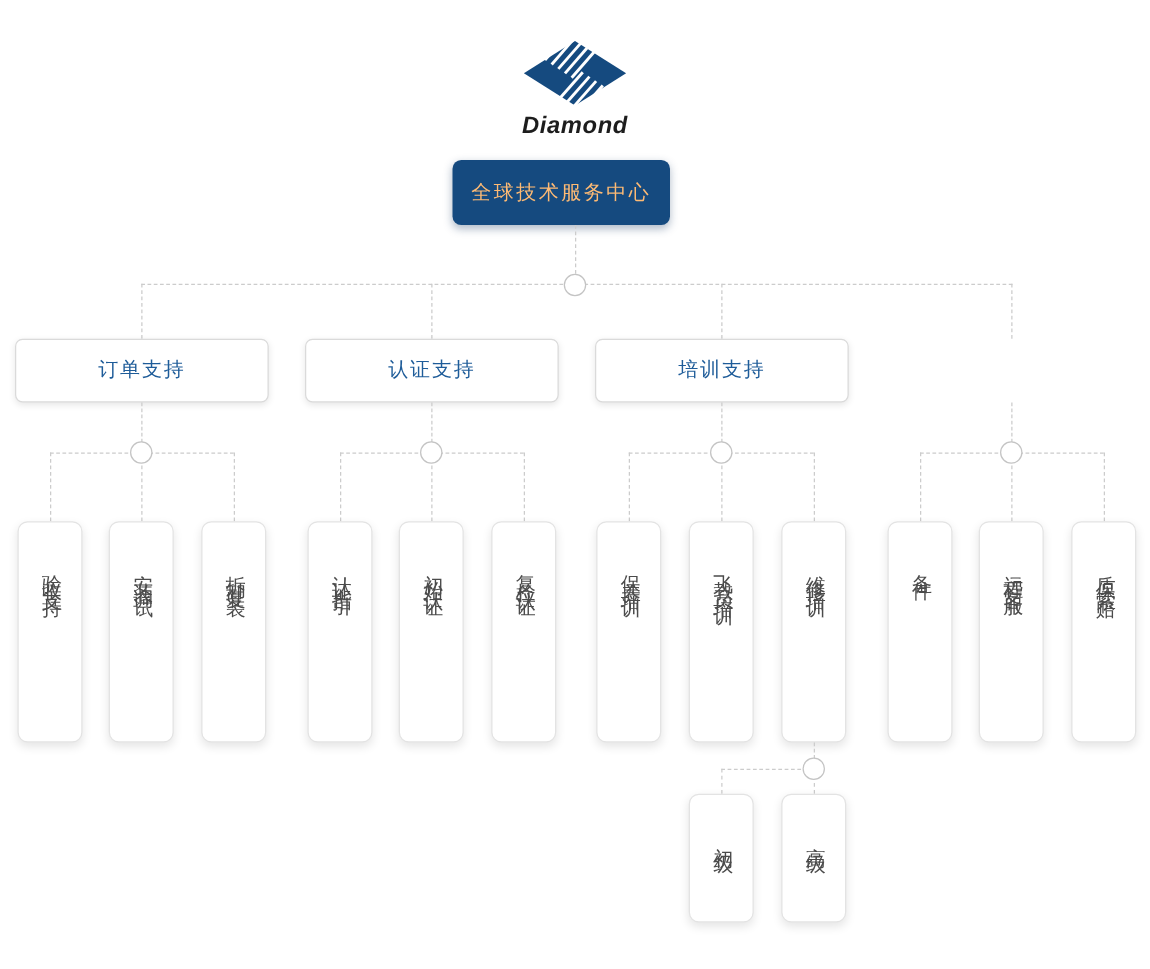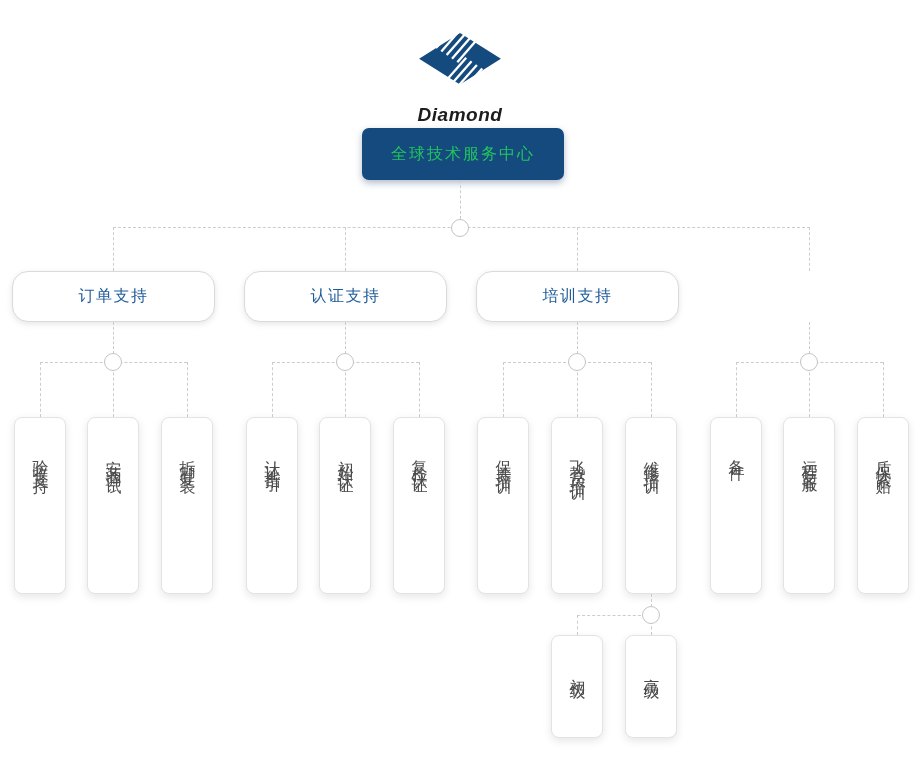--- a/index.html
+++ b/index.html
@@ -4,31 +4,31 @@
 <style>
   html,body{margin:0;padding:0;background:#ffffff;}
   .stage{
     position:relative;width:920px;height:775px;background:#ffffff;overflow:hidden;
     font-family:"Liberation Sans","DejaVu Sans",sans-serif;
   }
   
   .logo{position:absolute;left:0;top:24px;width:920px;display:flex;flex-direction:column;align-items:center;}
   .logo svg{display:block;}
   .brand{
-    margin-top:16px;font-size:19px;font-weight:bold;font-style:italic;color:#1d1d1d;letter-spacing:.5px;
+    margin-top:2px;font-size:19px;font-weight:bold;font-style:italic;color:#1d1d1d;letter-spacing:.5px;
   }
   
   .node{position:absolute;box-sizing:border-box;background:#fff;display:flex;align-items:center;justify-content:center;}
   .root{
-    left:362px;top:128px;width:202px;height:52px;border-radius:7px;
-    background:var(--primary,#154a7f);color:#22c55e;font-size:16px;letter-spacing:2px;
+    left:362px;top:128px;width:174px;height:52px;border-radius:7px;
+    background:var(--primary,#154a7f);color:#fdba74;font-size:16px;letter-spacing:2px;
     box-shadow:0 3px 7px rgba(30,60,100,.35);
   }
   .branch{
-    height:51px;width:203px;top:271px;border:1px solid #dadada;border-radius:16px;
+    height:51px;width:203px;top:271px;border:1px solid #dadada;border-radius:6px;
     color:var(--branch-text,#1e5c99);font-size:16px;letter-spacing:1.5px;
     box-shadow:0 2px 6px rgba(0,0,0,.10);
   }
   .leaf{
     top:417px;width:52px;height:177px;border:1px solid #e3e3e3;border-radius:8px;
     color:var(--leaf-text,#4b4b4b);box-shadow:0 3px 8px rgba(0,0,0,.10);
     align-items:flex-start;
   }
   .leaf span,.subleaf span{
     writing-mode:vertical-rl;text-orientation:upright;font-size:16px;letter-spacing:6px;margin-top:29px;

